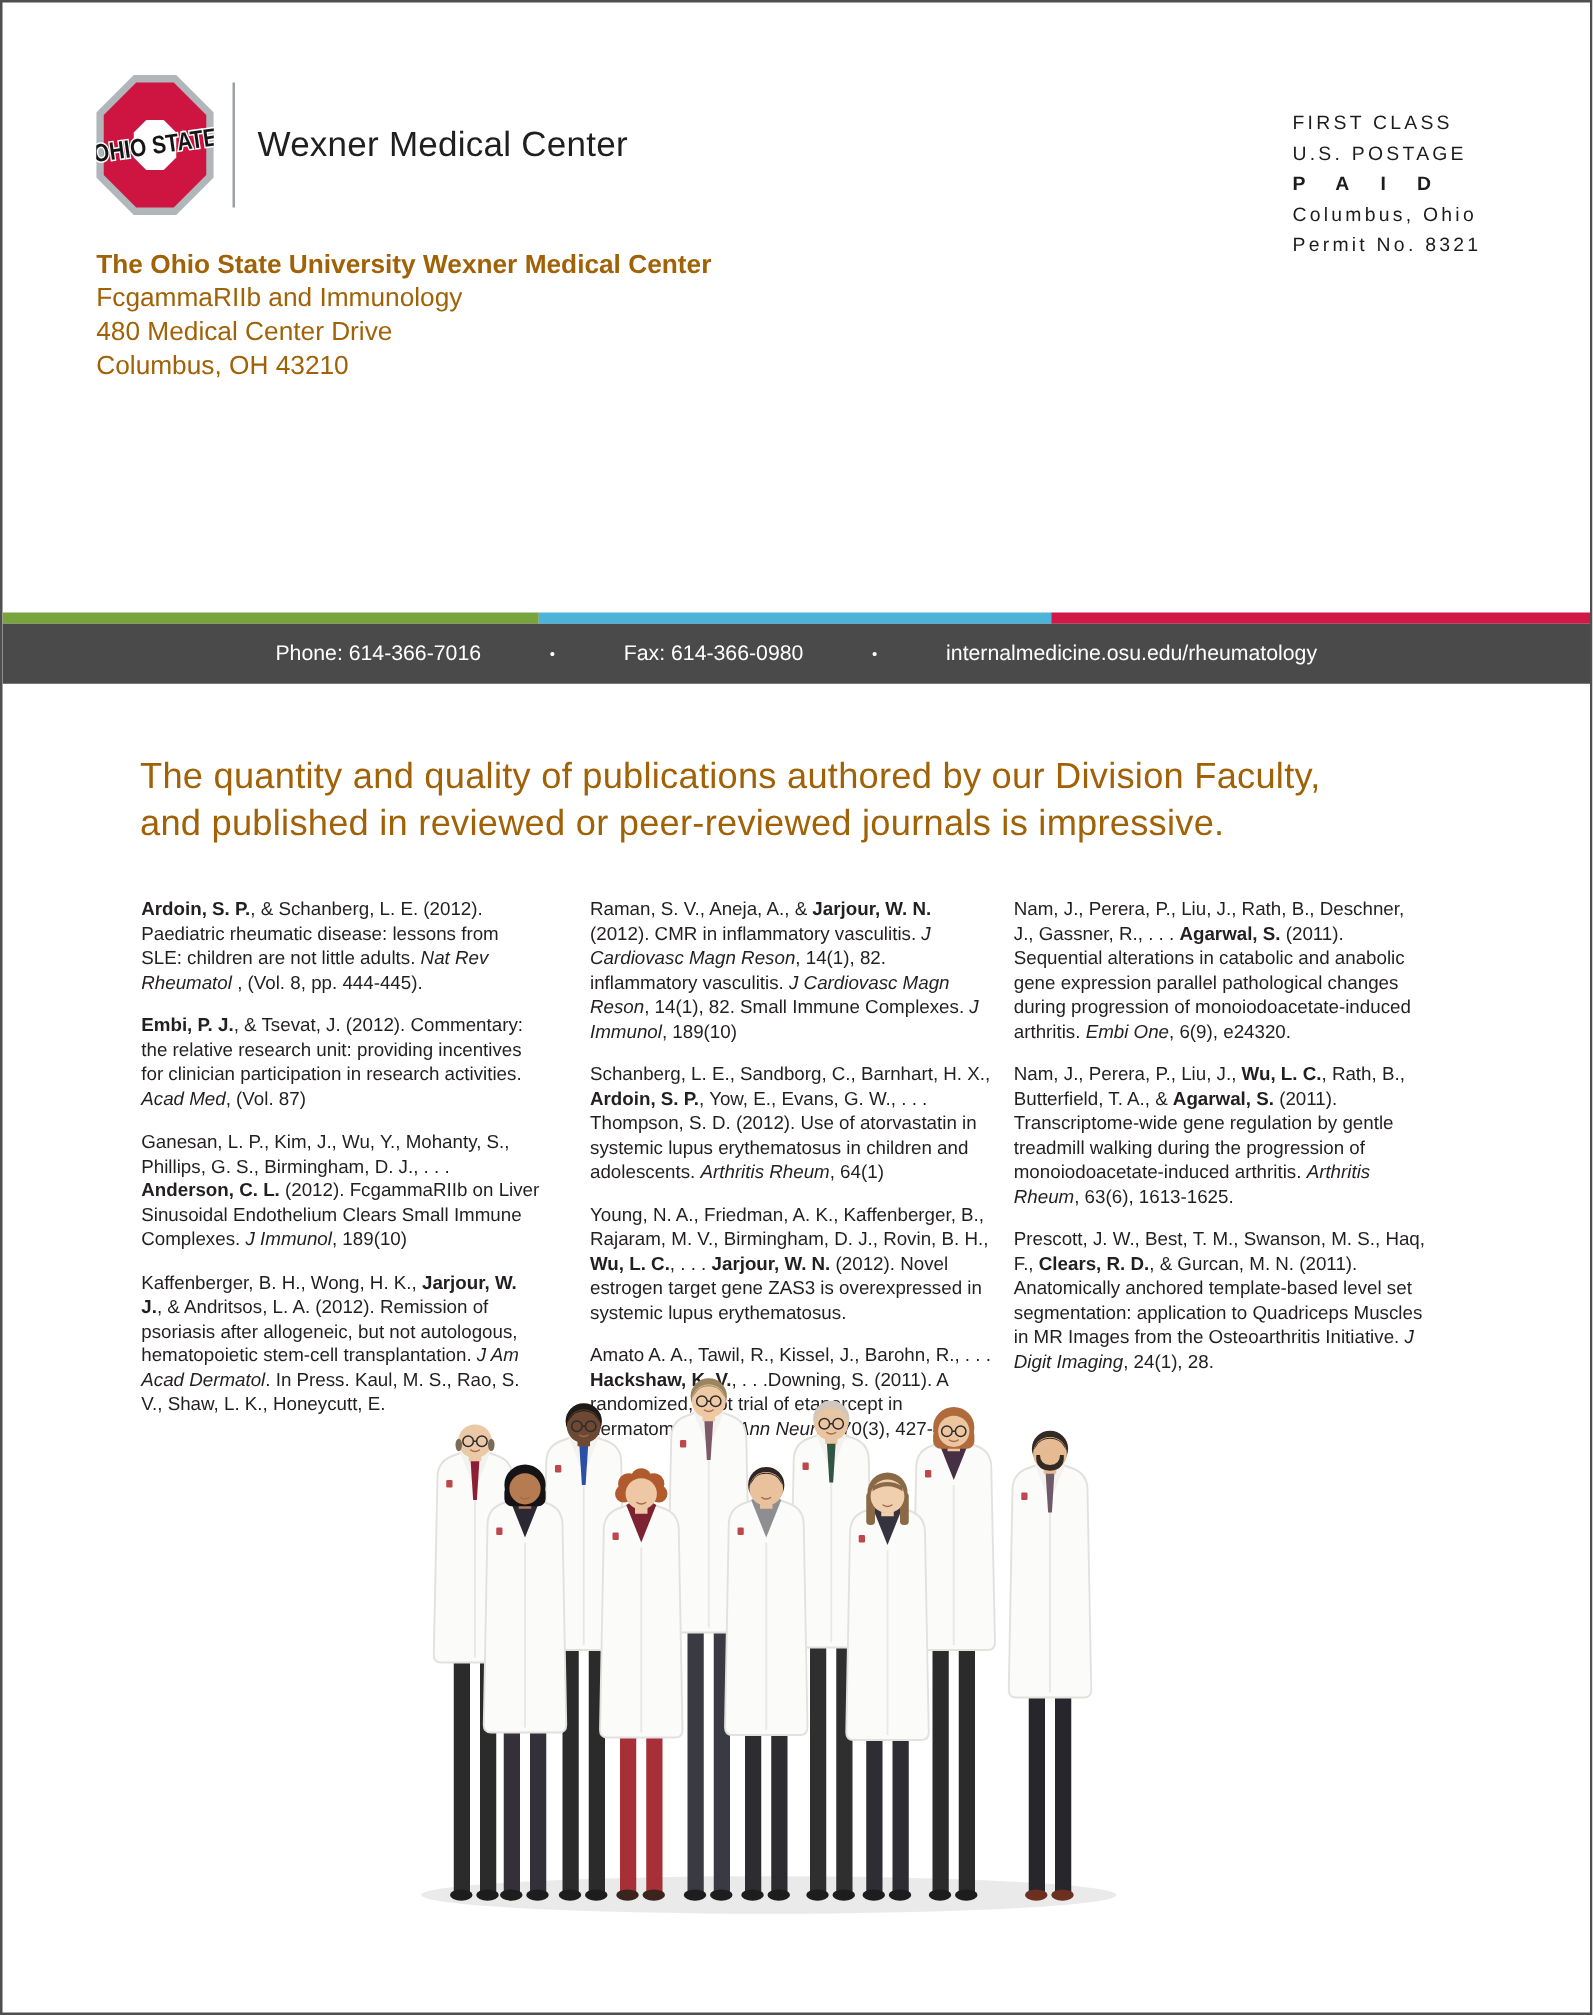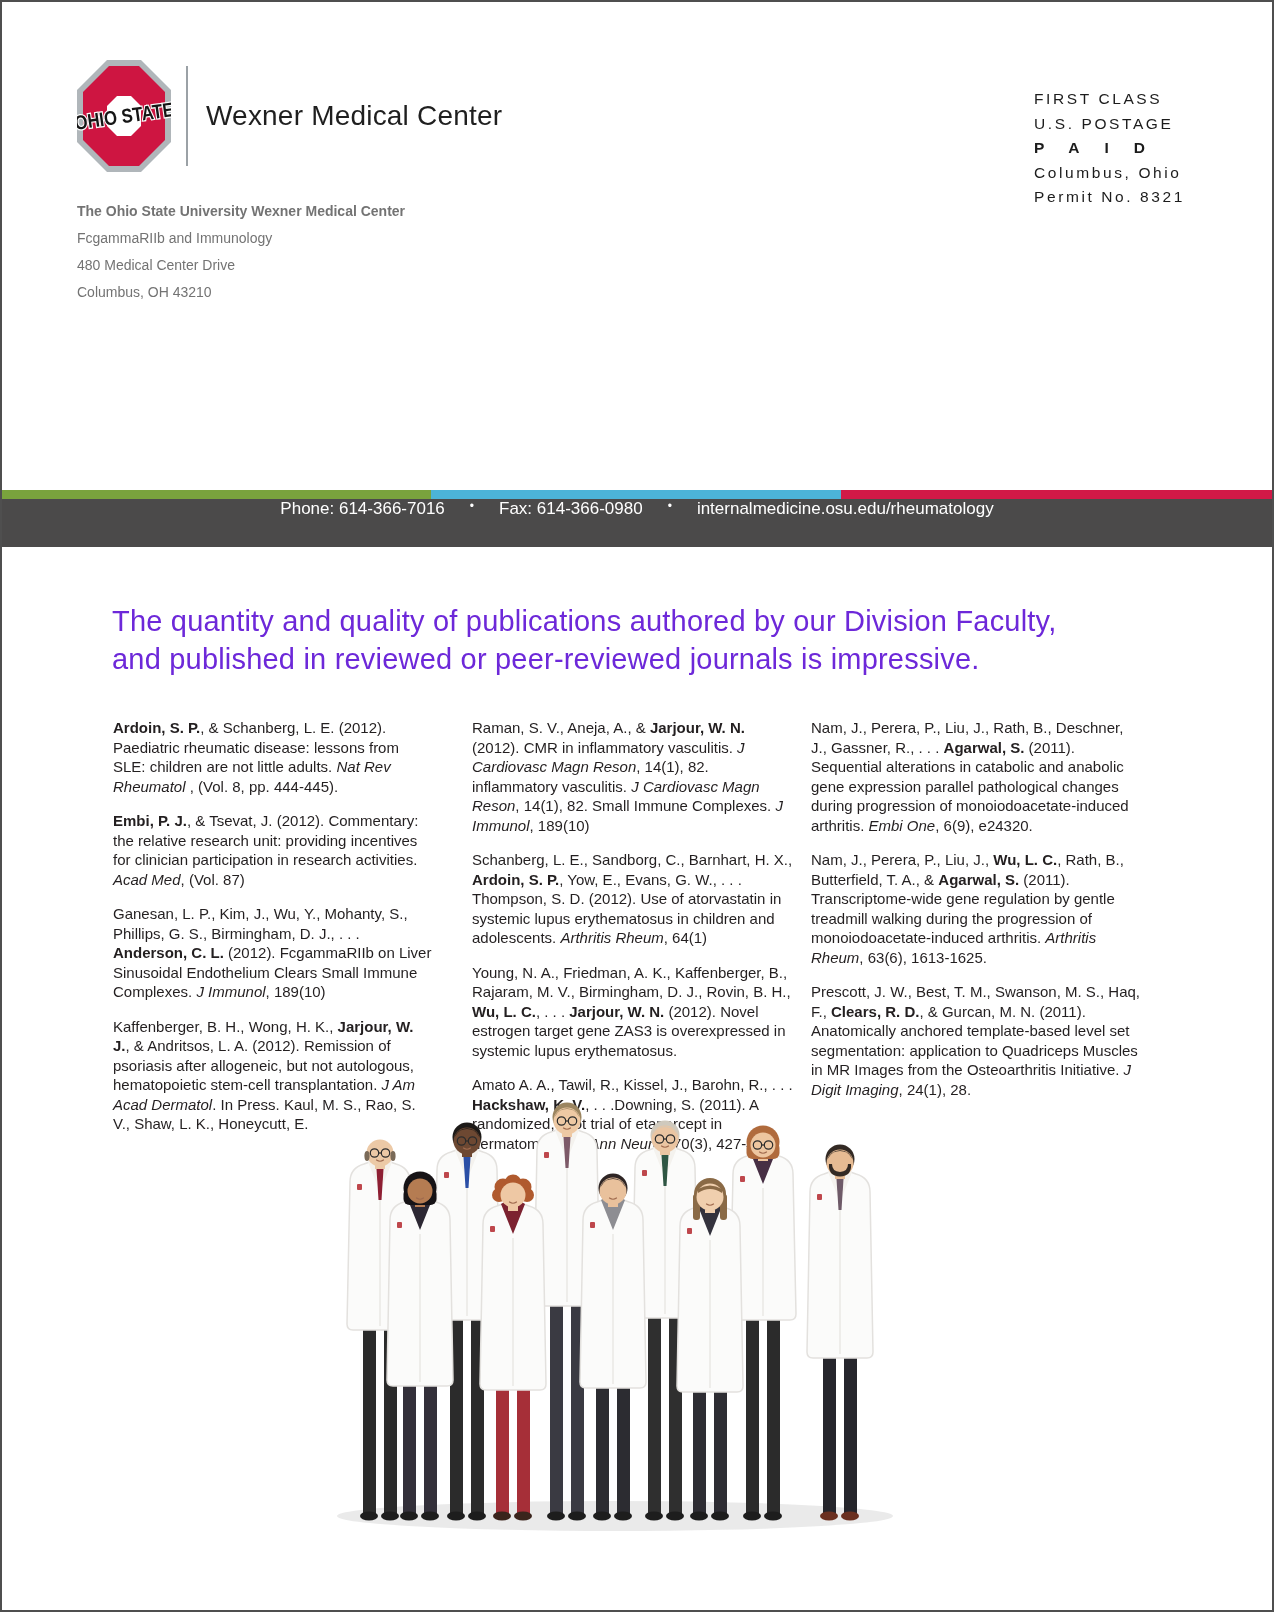--- a/index.html
+++ b/index.html
@@ -9,31 +9,31 @@
     font-family:"Liberation Sans",sans-serif;color:#231f20;
   }
   
   .logo-row{position:absolute;left:75px;top:58px;display:flex;align-items:center;}
   .logo-svg{width:94px;height:112px;display:block;}
   .divider{width:2px;height:100px;background:#9ba1a6;margin-left:15px;margin-right:18px;}
   .brand{font-size:28px;color:#1f1f1f;letter-spacing:.2px;font-weight:500;}
   .postage{position:absolute;left:1032px;top:64px;font-size:15.5px;line-height:24.5px;
     letter-spacing:2.6px;color:#1c1c1c;white-space:nowrap;margin-top:21px;}
   .postage .paid{font-weight:bold;letter-spacing:25px;}
-  .address{position:absolute;left:75px;top:196px;font-size:14px;line-height:27px;color:#737373;}
+  .address{position:absolute;left:75px;top:196px;font-size:21px;line-height:27px;color:#a16207;}
   .address .name{font-weight:bold;}
   
   .stripe{position:absolute;left:0;top:488px;height:9px;width:100%;display:flex;}
   .stripe div{height:100%;}
   .contact-bar{position:absolute;left:0;top:497px;width:100%;height:48px;background:#4b4a4a;
-    color:#ffffff;display:flex;align-items:flex-start;justify-content:center;font-size:17px;}
+    color:#ffffff;display:flex;align-items:center;justify-content:center;font-size:17px;gap:30px;}
   .contact-bar .seg{white-space:nowrap;}
   .contact-bar .dot{font-size:12px;margin:0 25px;}
   
-  .headline{position:absolute;left:110px;top:601px;width:1080px;color:#6d28d9;
+  .headline{position:absolute;left:110px;top:601px;width:1080px;color:#a16207;
     font-size:29px;line-height:37.5px;letter-spacing:.2px;}
   
   .col{position:absolute;top:716px;font-size:15px;line-height:19.5px;color:#231f20;
     -webkit-hyphens:manual;hyphens:manual;}
   .col p{margin:0 0 15px 0;}
   .col b{font-weight:bold;}
   .col i{font-style:italic;}
   #col0{left:111px;width:321px;}
   #col1{left:470px;width:324px;}
   #col2{left:809px;width:332px;}

